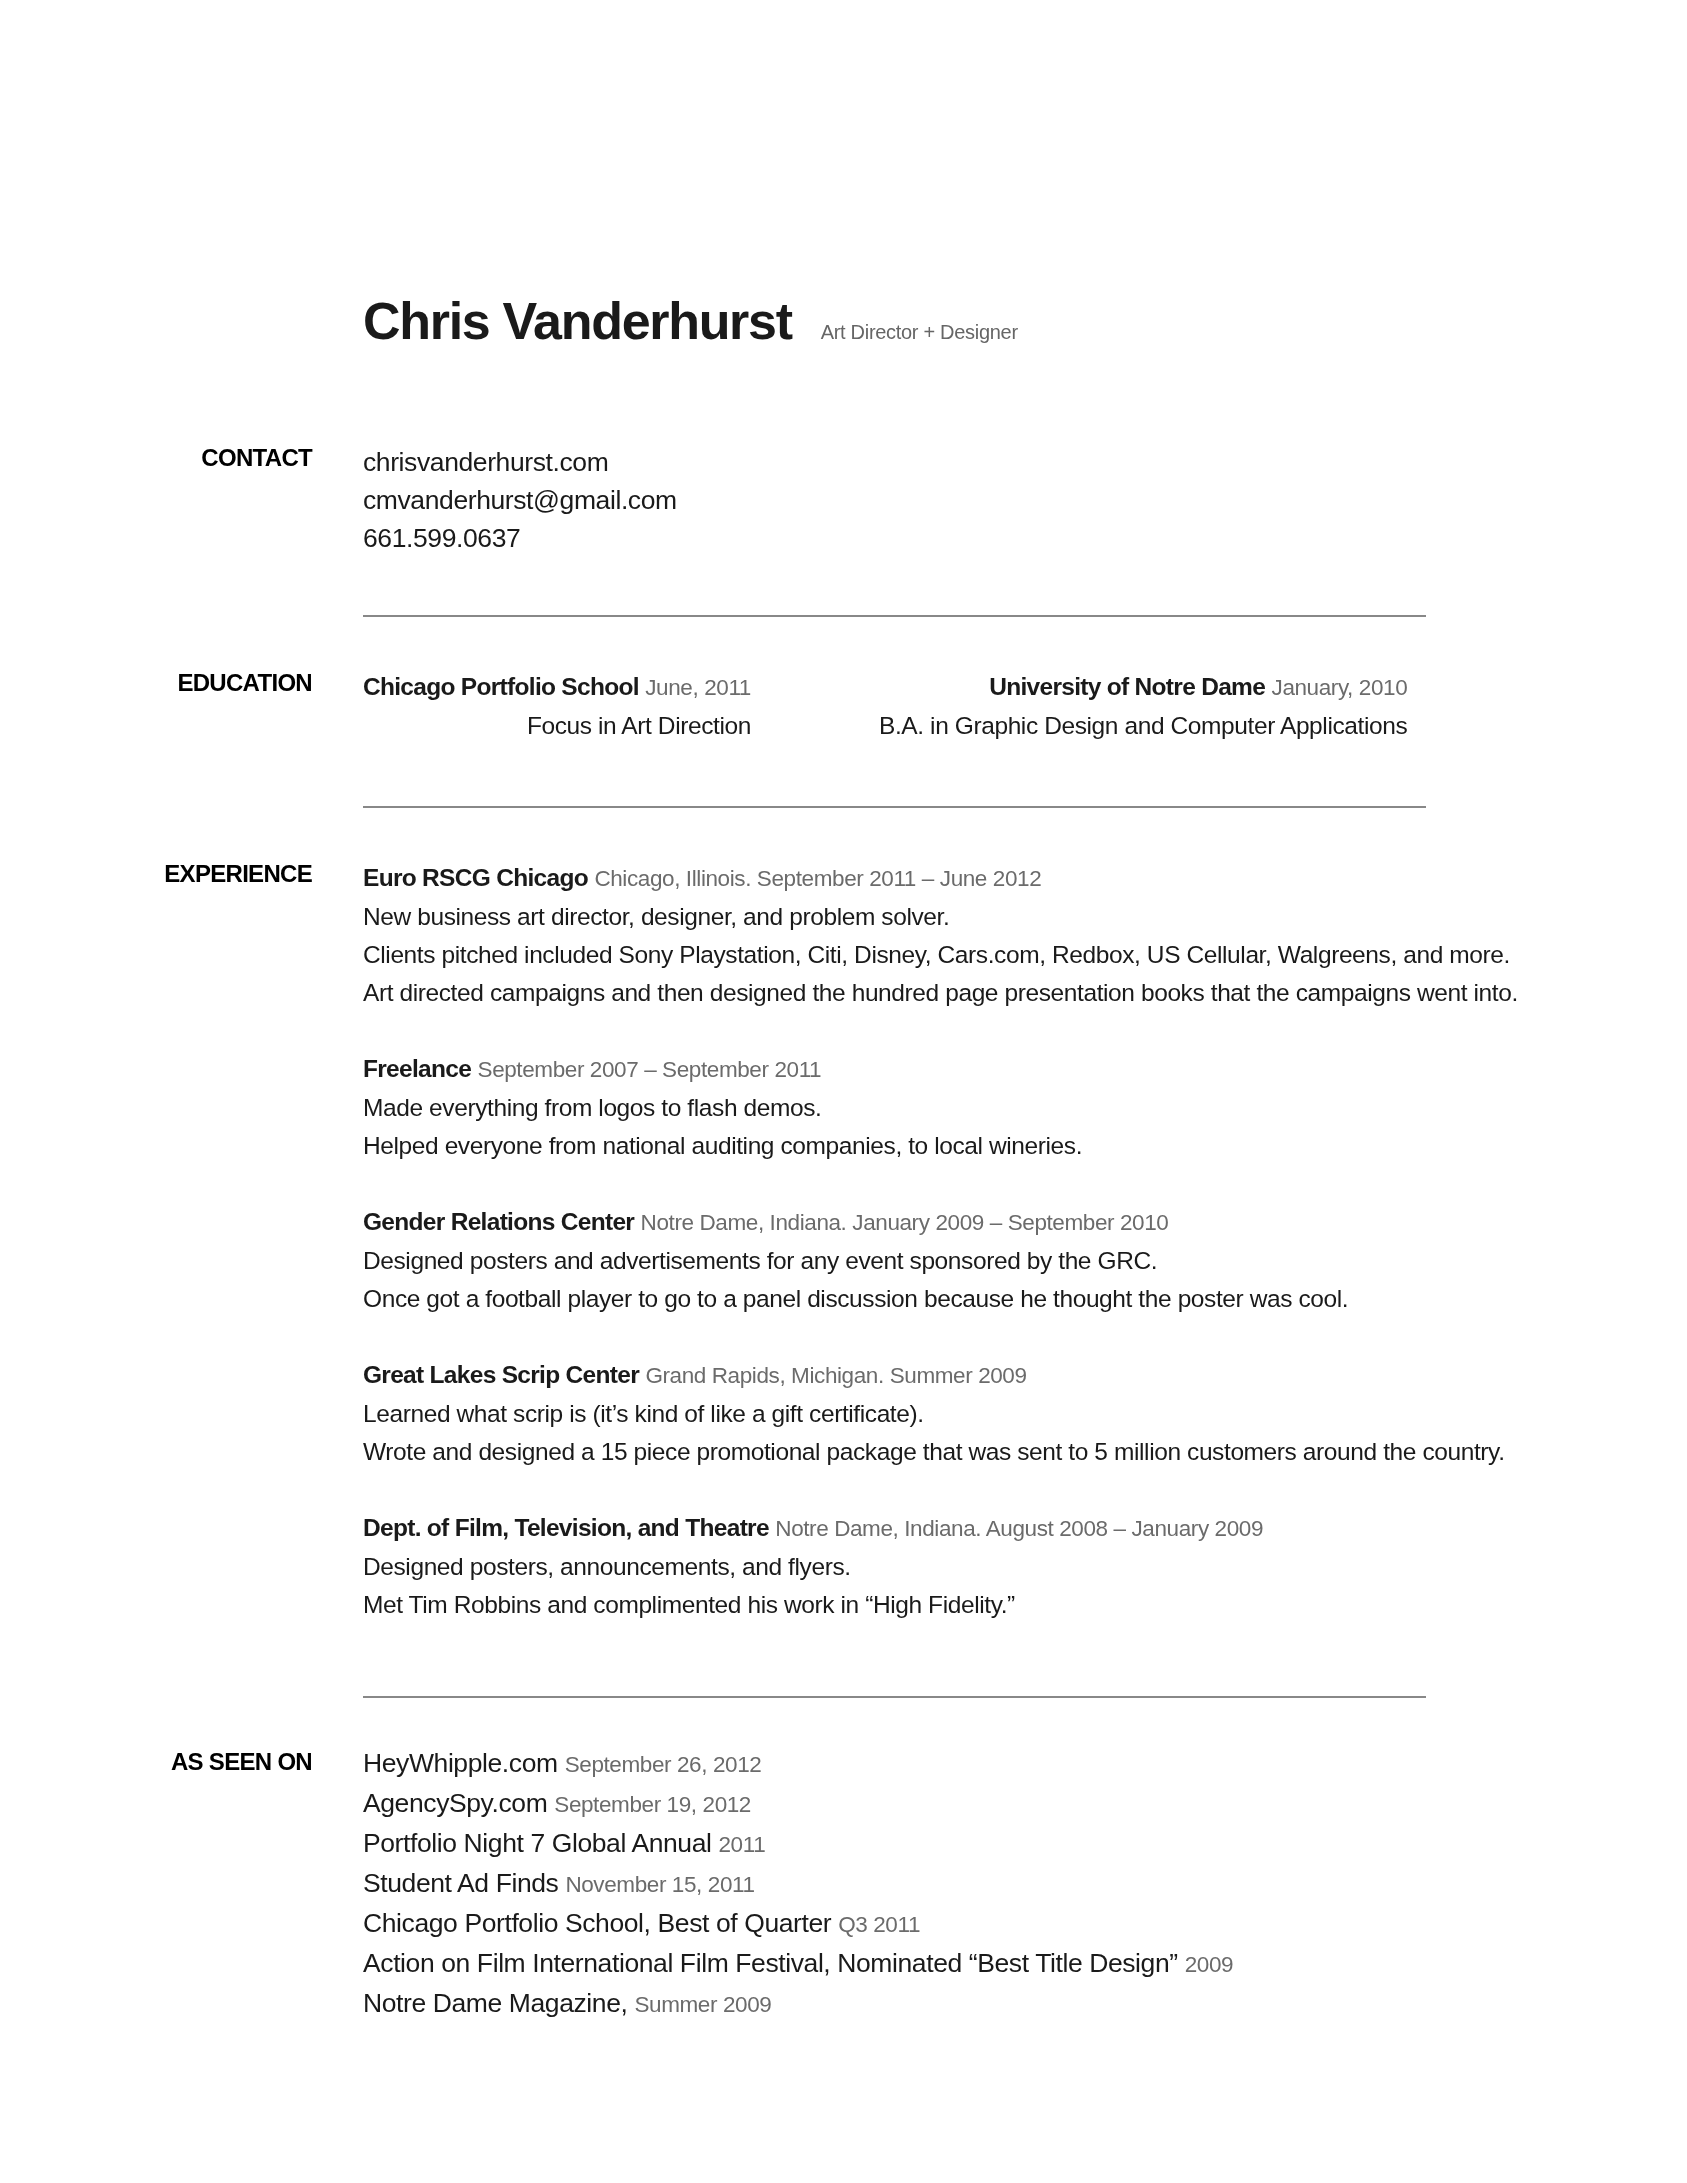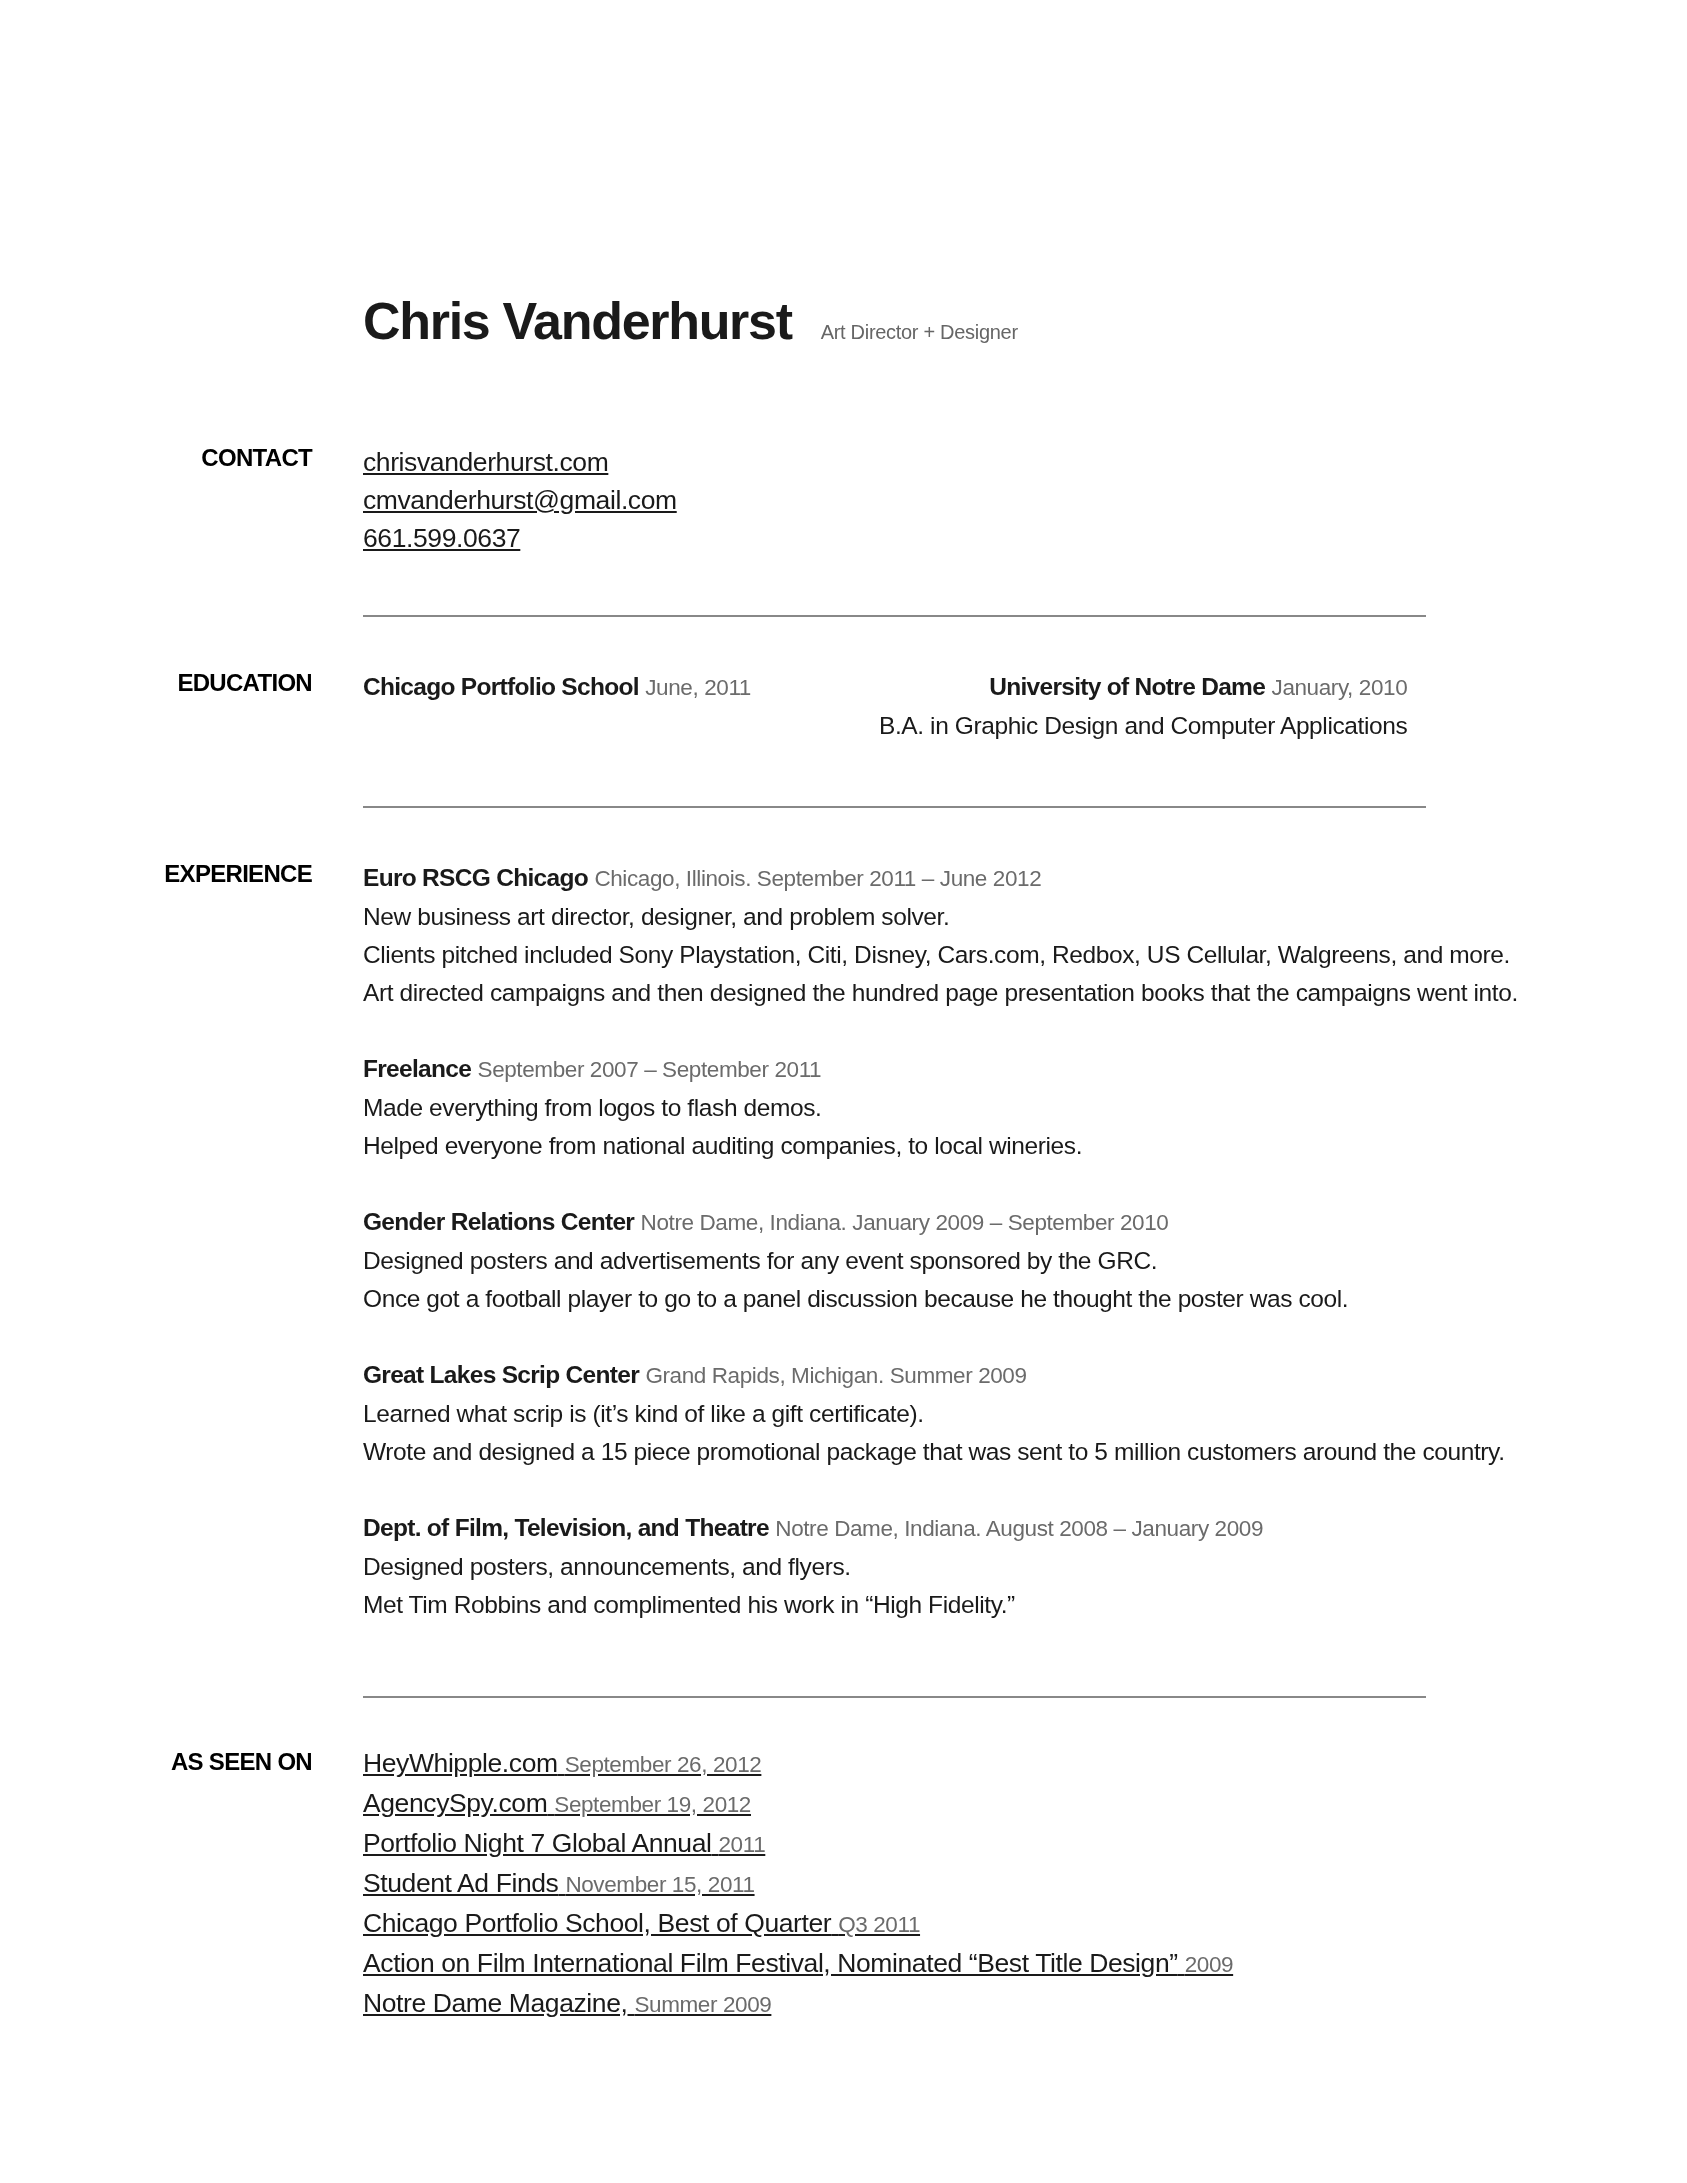--- a/index.html
+++ b/index.html
@@ -8,21 +8,21 @@
 
   .header { position: absolute; left: 363px; top: 291px; white-space: nowrap; }
   .name { font-size: 52px; font-weight: bold; letter-spacing: -1.3px; color: #1a1a1a; }
   .title { font-size: 20px; font-weight: normal; color: #666666; margin-left: 29px; letter-spacing: -0.3px; }
 
   .section { position: absolute; left: 0; width: 1687px; }
   .label { position: absolute; right: calc(1687px - 312px); font-size: 24px; font-weight: bold; letter-spacing: -0.7px; color: #000000; text-align: center; white-space: nowrap; }
   .content { position: absolute; left: 363px; }
 
   .line { font-size: 24.5px; line-height: 38px; color: #1a1a1a; white-space: nowrap; letter-spacing: -0.4px; }
-  .line.big { font-size: 26.5px; text-decoration: underline; }
+  .line.big { font-size: 26.5px; }
   .strong { font-weight: bold; letter-spacing: -0.7px; }
   .muted { color: #6b6b6b; font-size: 22.5px; }
 
   .rule { position: absolute; left: 363px; width: 1063px; height: 2px; background: #888888; }
 
   .edu-col { position: absolute; top: 0; text-align: right; }
   .job { margin-bottom: 38px; }
 </style>
 </head>
 <body>
@@ -40,20 +40,21 @@
   </div>
 </div>
 
 <div class="rule" style="top:615px;"></div>
 
 <div class="section" style="top:668px;">
   <div class="label" style="top:1.3px;">EDUCATION</div>
   <div class="content" style="width:1063px;">
     <div class="edu-col" style="left:0;">
       <div class="line"><span class="strong">Chicago Portfolio School</span> <span class="muted">June, 2011</span></div>
+      <div class="line">Focus in Art Direction</div>
     </div>
     <div class="edu-col" style="left:516px;">
       <div class="line"><span class="strong">University of Notre Dame</span> <span class="muted">January, 2010</span></div>
       <div class="line">B.A. in Graphic Design and Computer Applications</div>
     </div>
   </div>
 </div>
 
 <div class="rule" style="top:806px;"></div>
 

